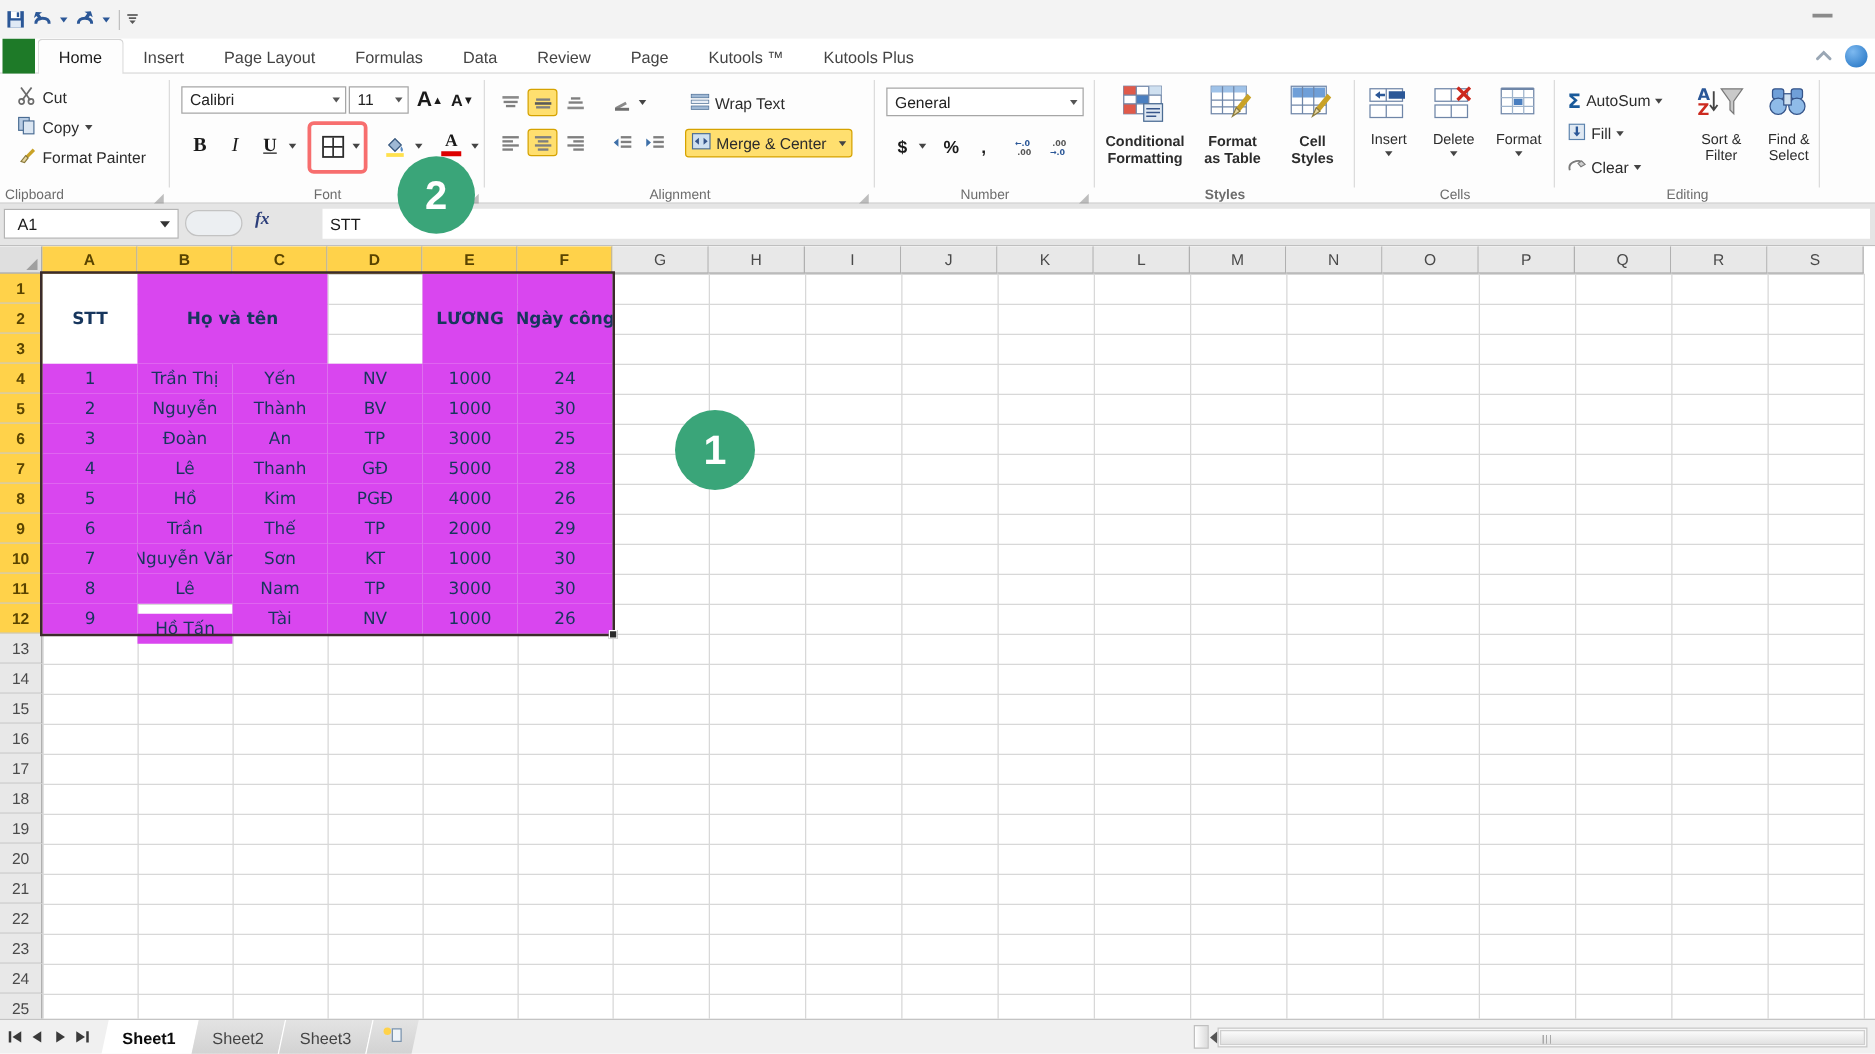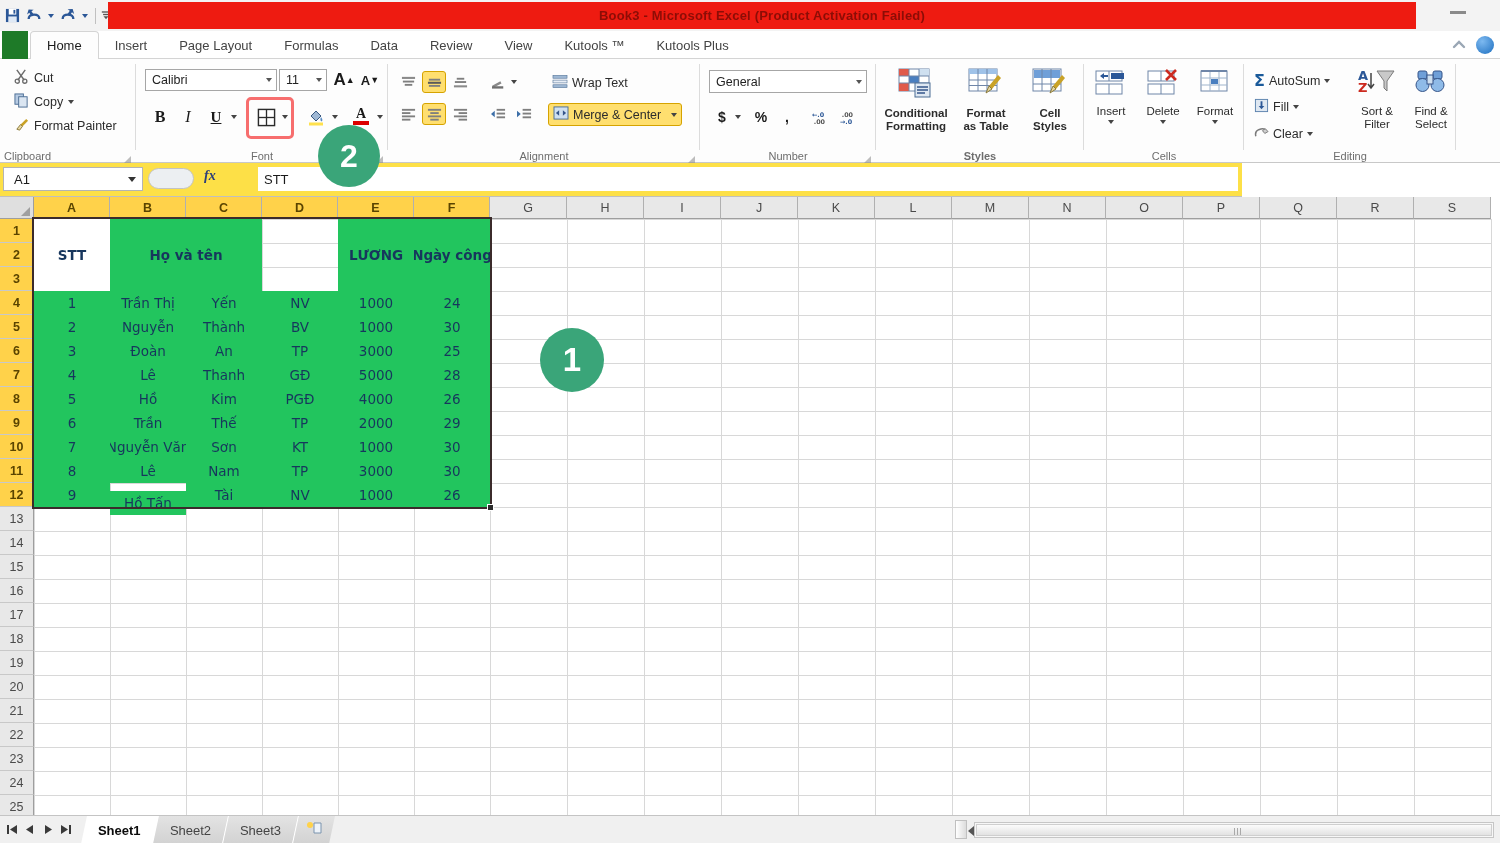--- a/index.html
+++ b/index.html
@@ -143,22 +143,22 @@
   .bigbtn .lbl {
     font-size: 11.5px; color: #2c2c2c; text-align: center; line-height: 13px; margin-top: 2px;
   }
   .smallbtn {
     position: absolute; display: flex; align-items: center; gap: 4px;
     font-size: 12.5px; color: #2c2c2c; cursor: pointer; white-space: nowrap;
   }
 
   
   .fbar {
-    position: absolute; left: 0; top: 163px; width: 1242px; height: 34px;
-    background: #fde047; border-bottom: 1px solid #bfbfbf;
+    position: absolute; left: 0; top: 163px; width: 1500px; height: 34px;
+    background: #e5e5e5; border-bottom: 1px solid #bfbfbf;
     display: flex; align-items: center;
   }
   .namebox {
     position: absolute; left: 3px; top: 4px; width: 140px; height: 24px;
     background: #fff; border: 1px solid #b4b4b4; display: flex;
     align-items: center; padding-left: 10px; font-size: 13px; color: #1a1a1a; cursor: text;
   }
   .namebox .arrow {
     position: absolute; right: 6px; width: 0; height: 0;
     border-left: 4px solid transparent; border-right: 4px solid transparent;
@@ -211,21 +211,21 @@
 
   .cells { position: absolute; left: 34px; top: 22px; }
   .gridline-v { position: absolute; top: 0; width: 1px; background: #d8d8d8; }
   .gridline-h { position: absolute; left: 0; height: 1px; background: #d8d8d8; }
 
   .cell {
     position: absolute; display: flex; align-items: center;
     font-size: 13.5px; color: #17365d; font-family: "DejaVu Sans", sans-serif;
     overflow: hidden; white-space: nowrap;
   }
-  .cell.filled { background: #22c55e; }
+  .cell.filled { background: #d946ef; }
   .cell.active { background: #ffffff; }
   .cell.ctr { justify-content: center; }
   .cell.hdr { font-weight: 600; }
 
   .sel-border {
     position: absolute; border: 2px solid #3b2b2b; pointer-events: none;
   }
   .fill-handle {
     position: absolute; width: 7px; height: 7px; background: #2b2b2b;
     border: 1px solid #fff;
@@ -309,23 +309,20 @@
       <div class="qat-sep"></div>
       <div class="qat-drop">
         <svg width="11" height="11" viewBox="0 0 12 12">
             <rect x="1" y="1" width="10" height="1.6" fill="#555"></rect>
             <rect x="2.5" y="4" width="7" height="1.6" fill="#555"></rect>
             <path d="M3 7 L9 7 L6 10.5 Z" fill="#555"></path>
           </svg>
       </div>
     </div>
 
-    <div class="title-red">
-      <span class="title-text">Book3  -  Microsoft Excel (Product Activation Failed)</span>
-    </div>
 
     <div class="win-min"></div>
   </div>
 
   <div class="tabrow">
     <div class="filetab"></div>
     <div class="tabs" id="tabs-container">
         <div class="tab active">
           <span>Home</span>
         </div>
@@ -338,21 +335,21 @@
         <div class="tab">
           <span>Formulas</span>
         </div>
         <div class="tab">
           <span>Data</span>
         </div>
         <div class="tab">
           <span>Review</span>
         </div>
         <div class="tab">
-          <span>View</span>
+          <span>Page</span>
         </div>
         <div class="tab">
           <span>Kutools ™</span>
         </div>
         <div class="tab">
           <span>Kutools Plus</span>
         </div>
       </div>
     <div class="ribbon-collapse">
       <svg width="14" height="14" viewBox="0 0 14 14">

